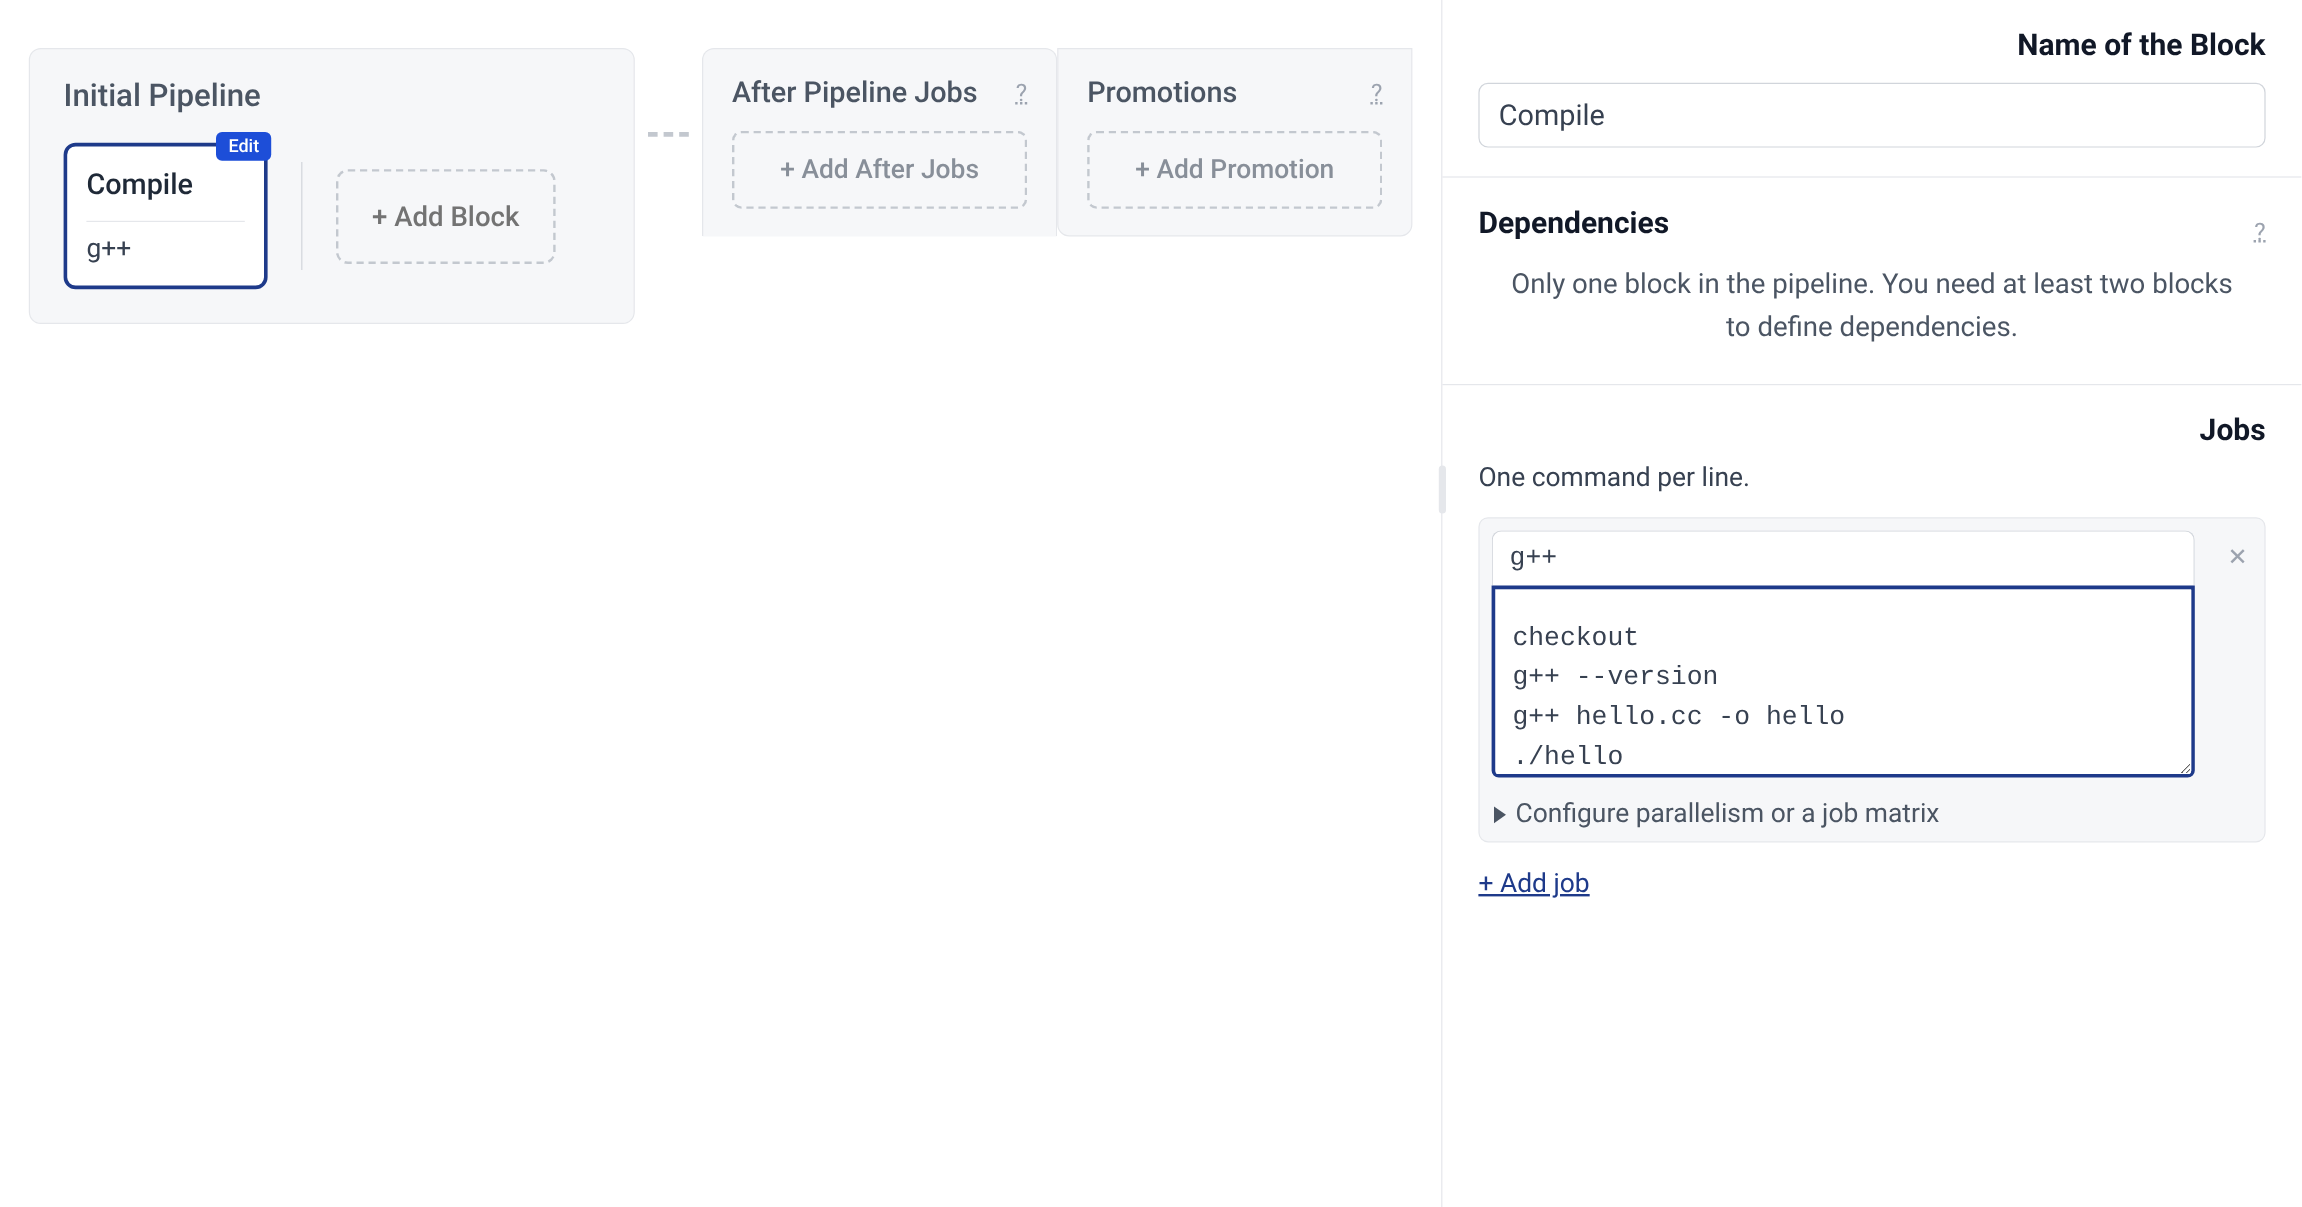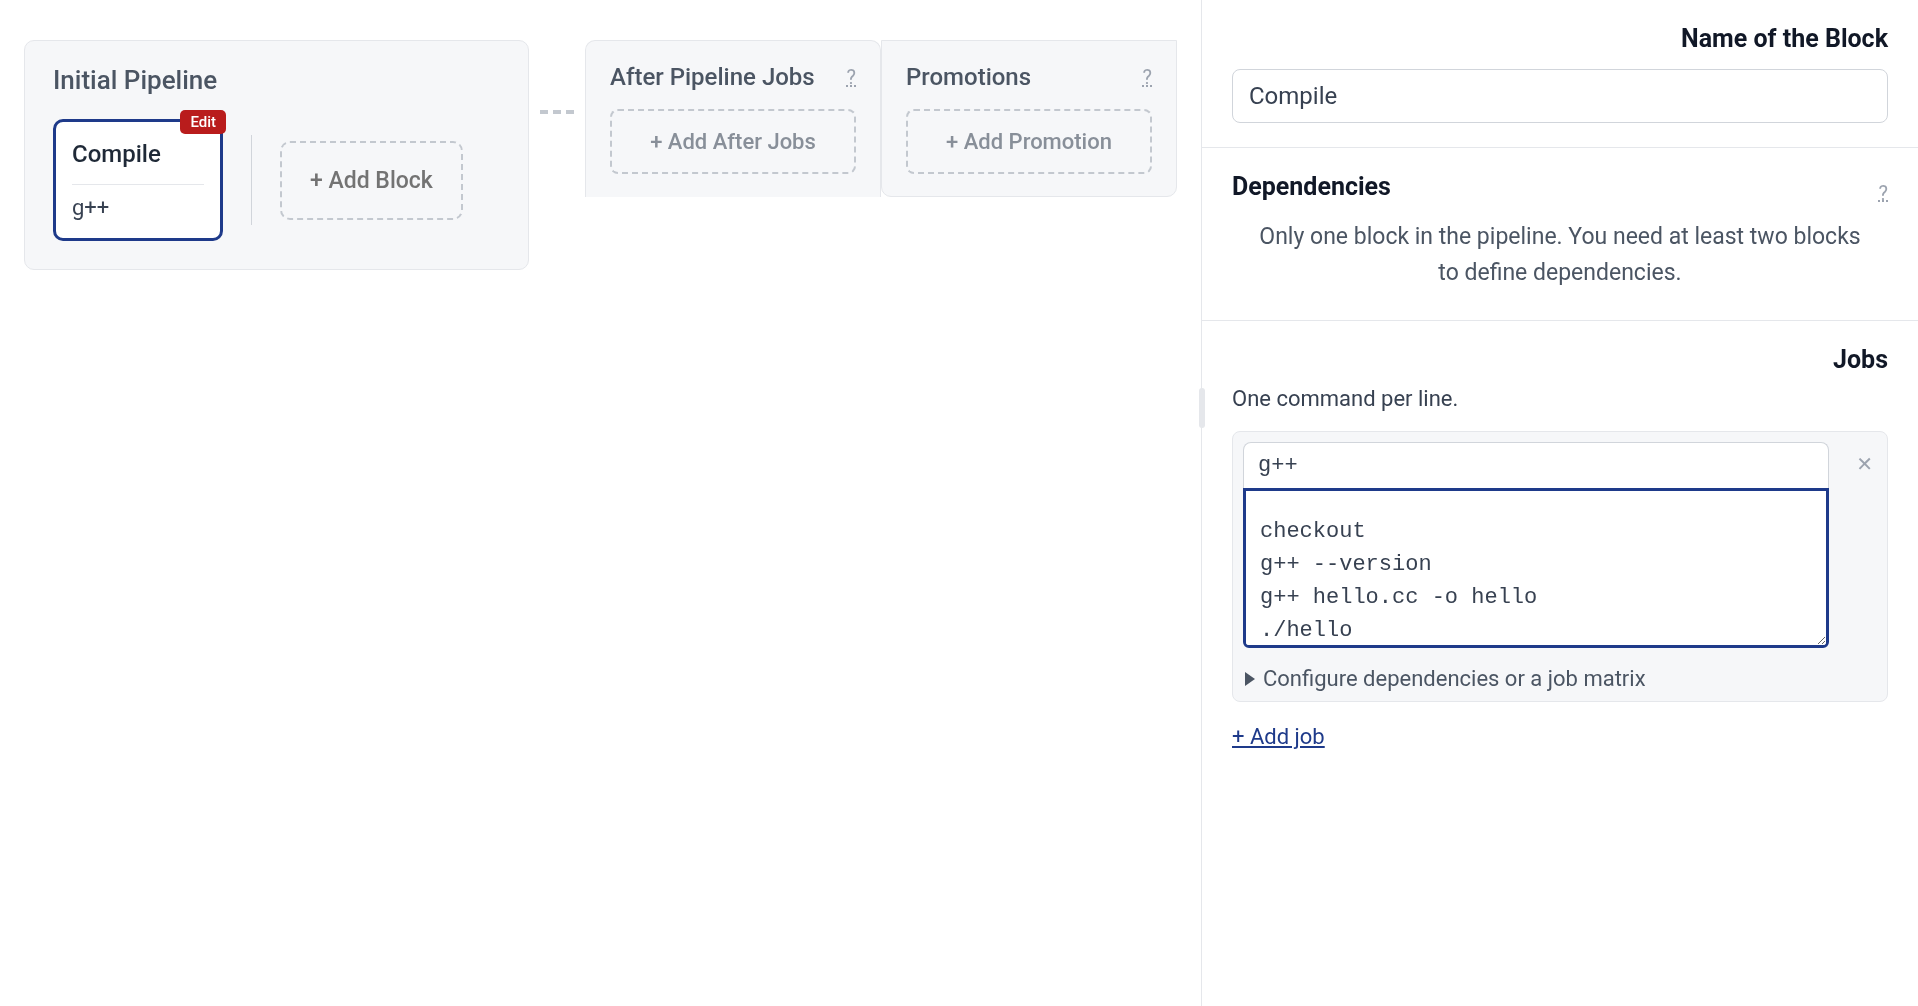--- a/index.html
+++ b/index.html
@@ -42,21 +42,21 @@
       background: #fff;
       border: 3px solid #1e3a8a;
       border-radius: 10px;
       width: 170px;
       padding: 18px 16px 18px;
     }
     .edit-badge {
       position: absolute;
       top: -12px;
       right: -6px;
-      background: #b91c1c;
+      background: #1d4ed8;
       color: #fff;
       font-size: 15px;
       font-weight: 500;
       padding: 3px 10px;
       border-radius: 5px;
       cursor: pointer;
     }
     .block-name {
       font-size: 24px;
       color: #1f2937;
@@ -308,20 +308,20 @@
 
     <div class="job-box">
       <button class="job-remove">✕</button>
       <input class="job-name-input" value="g++" style="">
       <textarea class="job-commands" style="">checkout
 g++ --version
 g++ hello.cc -o hello
 ./hello</textarea>
       <div class="configure-link">
         <span class="tri"></span>
-        <span>Configure dependencies or a job matrix</span>
+        <span>Configure parallelism or a job matrix</span>
       </div>
     </div>
 
     <a class="add-job">+ Add job</a>
   </div>
 
 </div>
 
 </body></html>

